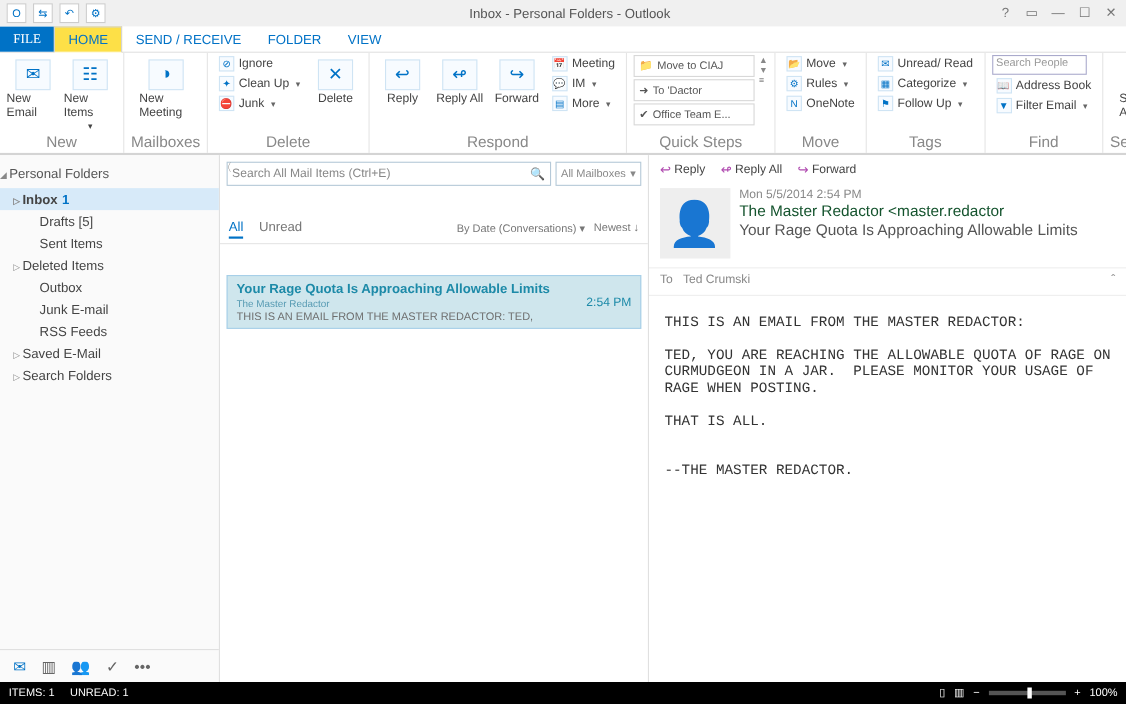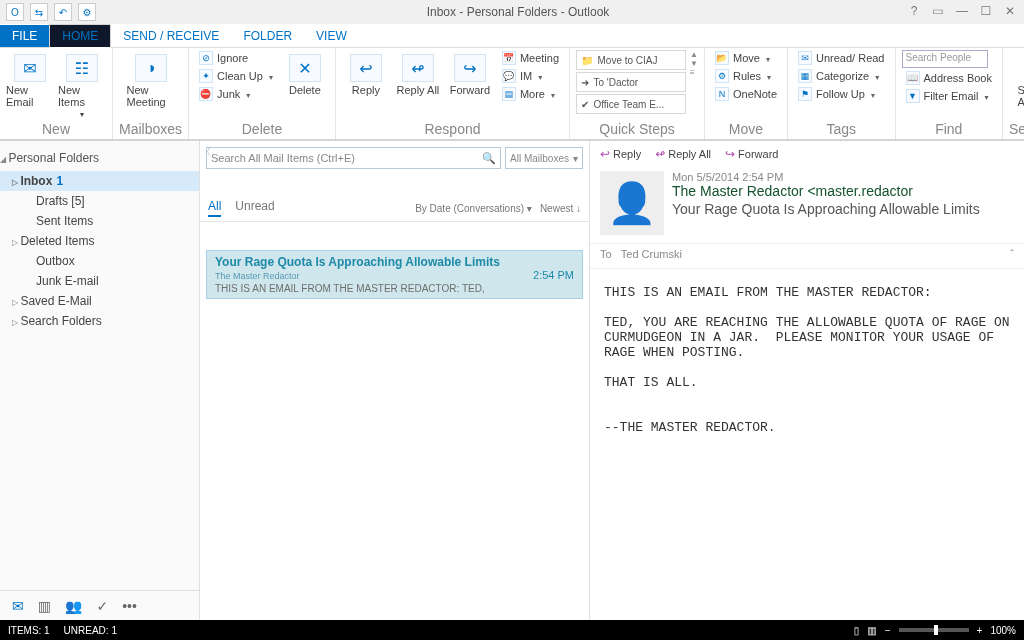--- a/index.html
+++ b/index.html
@@ -10,22 +10,22 @@
   .titlebar { height: 24px; background: #f0f0f0; display: flex; align-items: center; position: relative; color:#555; }
   .titlebar .qat { display:flex; gap:6px; padding-left:6px; align-items:center; }
   .titlebar .qat span { width:18px; height:18px; display:inline-flex; align-items:center; justify-content:center; border:1px solid #ccc; background:#fff; font-size:10px; color:#0072c6;}
   .titlebar .title { position:absolute; left:50%; transform:translateX(-50%); font-size:12px; color:#555;padding-left:12px;}
   .titlebar .wincontrols { position:absolute; right:4px; top:2px; display:flex; gap:4px; }
   .titlebar .wincontrols span { width:20px; height:18px; display:inline-flex; align-items:center; justify-content:center; color:#777; font-size:12px; border:1px solid transparent;}
 
   
   .tabstrip { height: 24px; background: #fff; display:flex; align-items:flex-end; border-bottom:1px solid #ddd;}
   .tab { padding:4px 12px; font-size:12px; color:#0072c6; cursor:default; }
-  .tab.file { background:#0072c6; color:#fff; }
-  .tab.active { border:1px solid #d4d4d4; border-bottom:1px solid #fff; background:#0f172a; position:relative; top:1px;}
+  .tab.file { background:#0072c6; color:#fff;font-family:Liberation Serif, serif; }
+  .tab.active { border:1px solid #d4d4d4; border-bottom:1px solid #fff; background:#fde047; position:relative; top:1px;}
 
   
   .ribbon { height: 92px; background:#fff; border-bottom:1px solid #d4d4d4; display:flex; overflow:hidden;}
   .group { border-right:1px solid #e5e5e5; padding:2px 6px 0 6px; display:flex; flex-direction:column; justify-content:space-between; align-items:center; }
   .group-body { display:flex; gap:4px; align-items:flex-start; }
   .group-label { font-size:14px; color:#888; padding-bottom:2px; text-align:center; width:100%;}
   .bigbtn { display:flex; flex-direction:column; align-items:center; justify-content:flex-start; width:48px; padding-top:4px; color:#444; font-size:11px; gap:2px;}
   .bigbtn .ic { width:32px; height:28px; border:1px solid #cfe4f4; background:#f7fbff; display:flex; align-items:center; justify-content:center; font-size:16px; color:#0072c6;}
   .stack { display:flex; flex-direction:column; gap:2px; }
   .smbtn { display:flex; align-items:center; gap:4px; font-size:11px; color:#444; padding:1px 4px; white-space:nowrap;}
@@ -298,20 +298,21 @@
 
   <div class="nav">
     <span class="collapsebtn">〈</span>
     <h4>Personal Folders</h4>
     <div class="folder selected"><span class="caret"></span><span>Inbox</span><span class="cnt">1</span></div>
     <div class="folder sub">Drafts [5]</div>
     <div class="folder sub">Sent Items</div>
     <div class="folder"><span class="caret"></span><span>Deleted Items</span></div>
     <div class="folder sub">Outbox</div>
     <div class="folder sub">Junk E-mail</div>
+    <div class="folder sub">RSS Feeds</div>
     <div class="folder"><span class="caret"></span><span>Saved E-Mail</span></div>
     <div class="folder"><span class="caret"></span><span>Search Folders</span></div>
     <div class="navbottom">
       <span style="color:#0072c6">✉</span>
       <span>▥</span>
       <span>👥</span>
       <span>✓</span>
       <span>•••</span>
     </div>
   </div>

